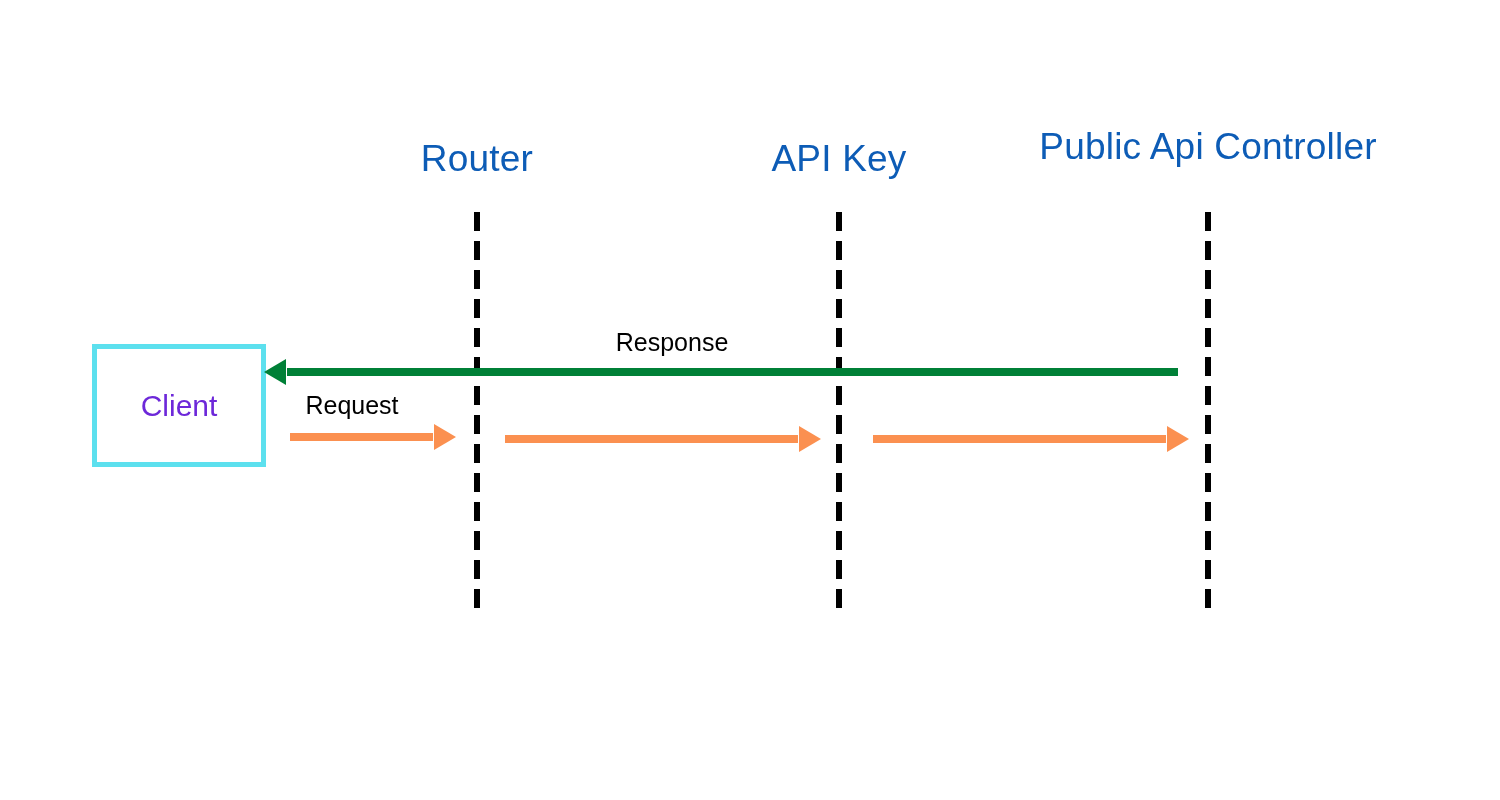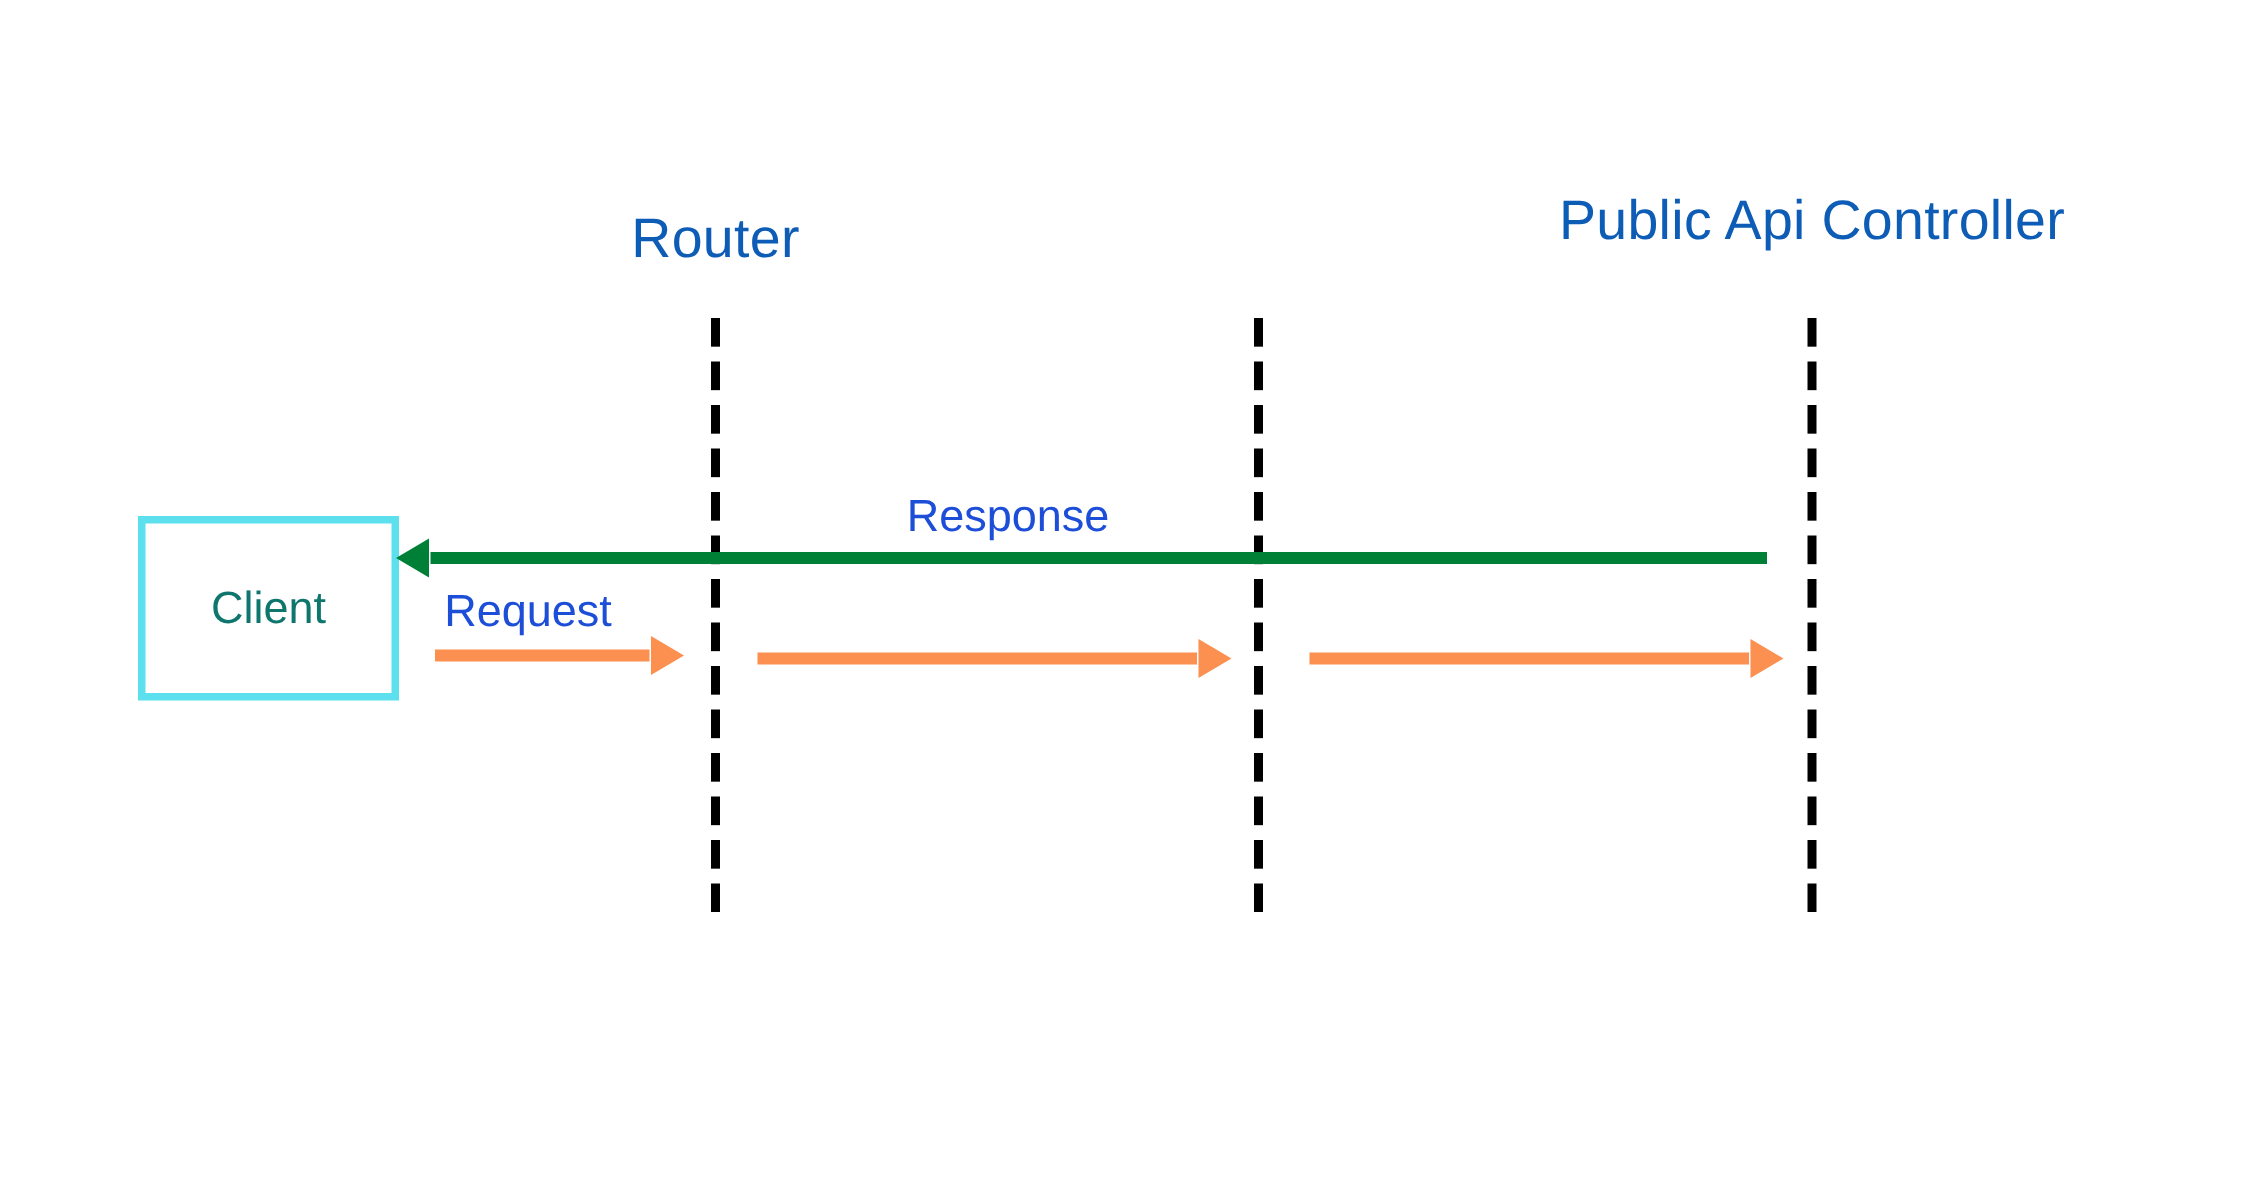--- a/index.html
+++ b/index.html
@@ -48,21 +48,21 @@
   .actor-box {
     position: absolute;
     box-sizing: border-box;
     border: 5px solid #5ce0ee;
     background: #ffffff;
     display: flex;
     align-items: center;
     justify-content: center;
   }
   .actor-box-label {
-    color: #0f766e;
+    color: #6d28d9;
     font-size: 30px;
     line-height: 1;
     white-space: nowrap;
   }
 
   
   .msg {
     position: absolute;
     height: 8px;
   }
@@ -84,34 +84,35 @@
     right: -1px;
     transform: translate(100%, -50%);
   }
   .msg.to-left .head {
     left: -1px;
     transform: translate(-100%, -50%);
   }
 
   .msg-label {
     position: absolute;
-    color: #1d4ed8;
-    font-size: 30px;
+    color: #000000;
+    font-size: 25px;
     line-height: 1;
     white-space: nowrap;
     transform: translateX(-50%);
   }
 </style>
 </head>
 <body>
 
 <div id="canvas">
 
   <div class="participant-label" style="left:477px; top:140px;">Router</div>
 
+  <div class="participant-label" style="left:839px; top:140px;">API Key</div>
 
   <div class="participant-label" style="left:1208px; top:128px;">Public Api Controller</div>
 
   <div class="lifeline" style="left:474px; top:212px; height:454px;"></div>
 
   <div class="lifeline" style="left:836px; top:212px; height:454px;"></div>
 
   <div class="lifeline" style="left:1205px; top:212px; height:454px;"></div>
 
   <div class="actor-box" style="left:92px; top:344px; width:174px; height:123px;">

